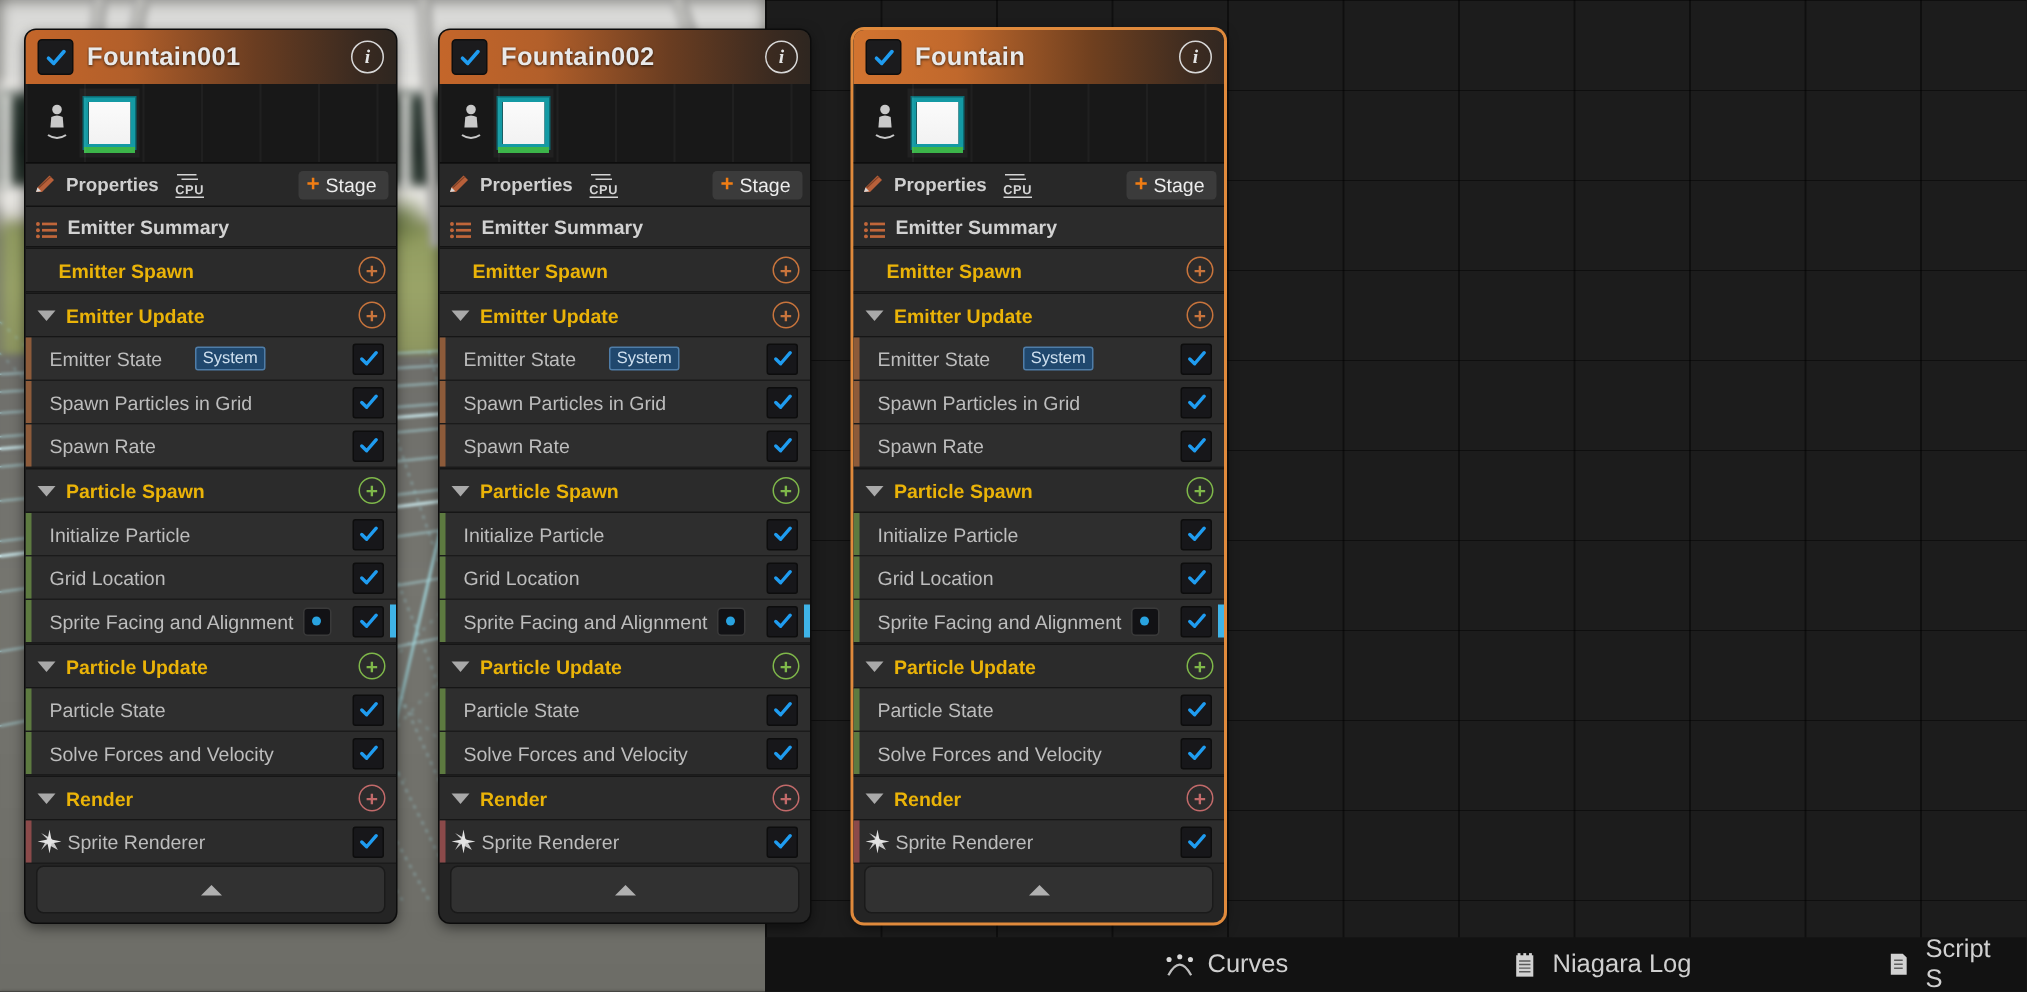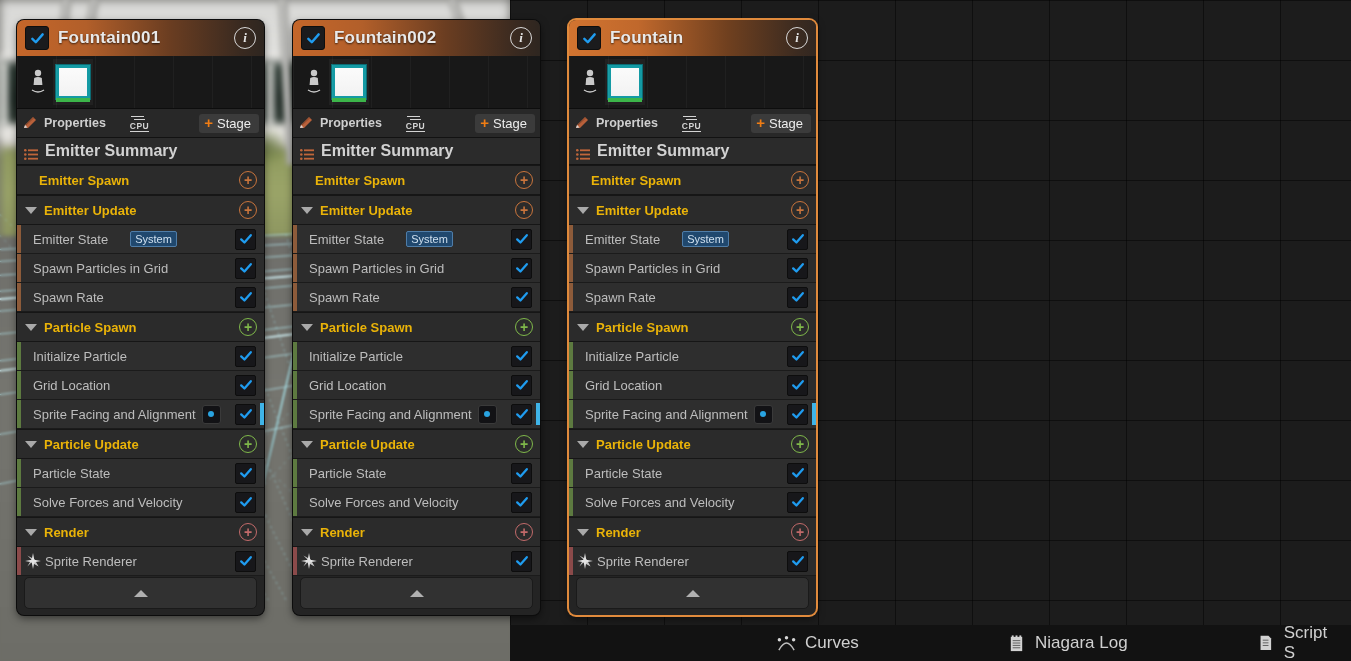--- a/index.html
+++ b/index.html
@@ -76,33 +76,33 @@
   .thumb-wrap{width:40px;height:46px;background:#212121;display:flex;align-items:center;justify-content:center;}
   .thumb{width:28px;height:28px;background:
       linear-gradient(#fbfbfb,#f2f2f2) padding-box;
     border:3px solid #149aa4;box-shadow:0 0 0 1px #0b6b73;position:relative;}
   .thumb:after{content:"";position:absolute;left:-3px;right:-3px;bottom:-6px;height:4px;background:#3cb54a;}
 
   .em-props{height:28px;display:flex;align-items:center;padding:0 5px;background:#282828;
     border-bottom:1px solid #121212;}
   .pencil{width:16px;height:16px;margin-right:6px;}
   .props-label{color:#cfcfcf;font-size:12.5px;font-weight:bold;}
-  .cpu{margin-left:24px;color:#d4d4d4;font-size:8.5px;font-weight:bold;letter-spacing:.4px;
+  .cpu{margin-left:11px;color:#d4d4d4;font-size:8.5px;font-weight:bold;letter-spacing:.4px;
     border-bottom:1.4px solid #d4d4d4;line-height:10px;position:relative;padding-top:6px;}
   .cpu:before{content:"";position:absolute;left:1px;top:1px;width:13px;height:1.4px;background:#d4d4d4;}
   .cpu:after{content:"";position:absolute;left:4px;top:4px;width:11px;height:1.4px;background:#d4d4d4;}
   .stage-btn{margin-left:auto;display:flex;align-items:center;gap:4px;background:#3b3b3b;
     border-radius:3px;padding:2px 8px 2px 5px;}
   .plus-o{color:#f07d14;font-size:15px;font-weight:bold;line-height:14px;}
   .stage-btn span.lbl{color:#ededed;font-size:13px;}
 
   .em-summary{height:26px;display:flex;align-items:center;padding:0 7px;background:#2b2b2b;
     border-bottom:1px solid #131313;}
   .list-ico{width:14px;height:11px;margin-right:7px;position:relative;}
-  .summary-label{color:#d2d2d2;font-size:16px;font-weight:bold;}
+  .summary-label{color:#d2d2d2;font-size:13px;font-weight:bold;}
 
   .row{height:28px;display:flex;align-items:center;position:relative;font-size:13px;}
   .row.group{background:#2b2b2b;border-bottom:1px solid #161616;border-top:1px solid #161616;}
   .row.group .rname{color:#eab308;font-weight:bold;padding-left:7px;}
   .row.group.indent .rname{padding-left:22px;}
   .row.item{background:#2e2e2e;border-bottom:1px solid #1b1b1b;}
   .row.item .rname{color:#bdbdbd;padding-left:16px;}
   .row.item:nth-of-type(even){background:#2c2c2c;}
   .bar{position:absolute;left:0;top:0;bottom:0;width:4px;}
   .bar.orange{background:#8d5b3a;}

